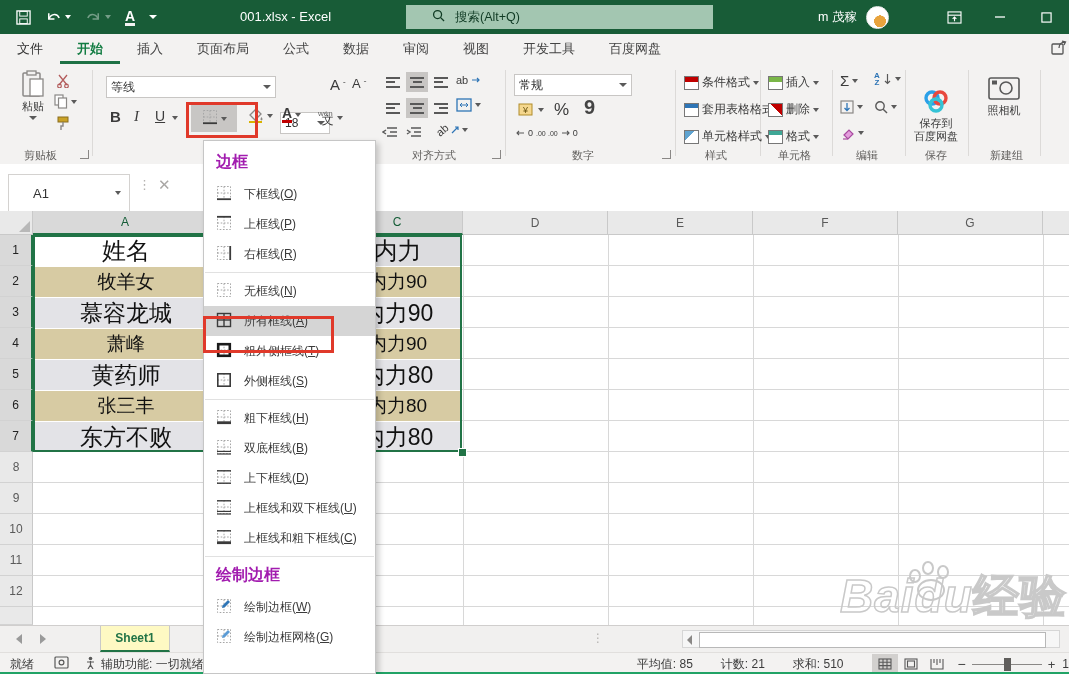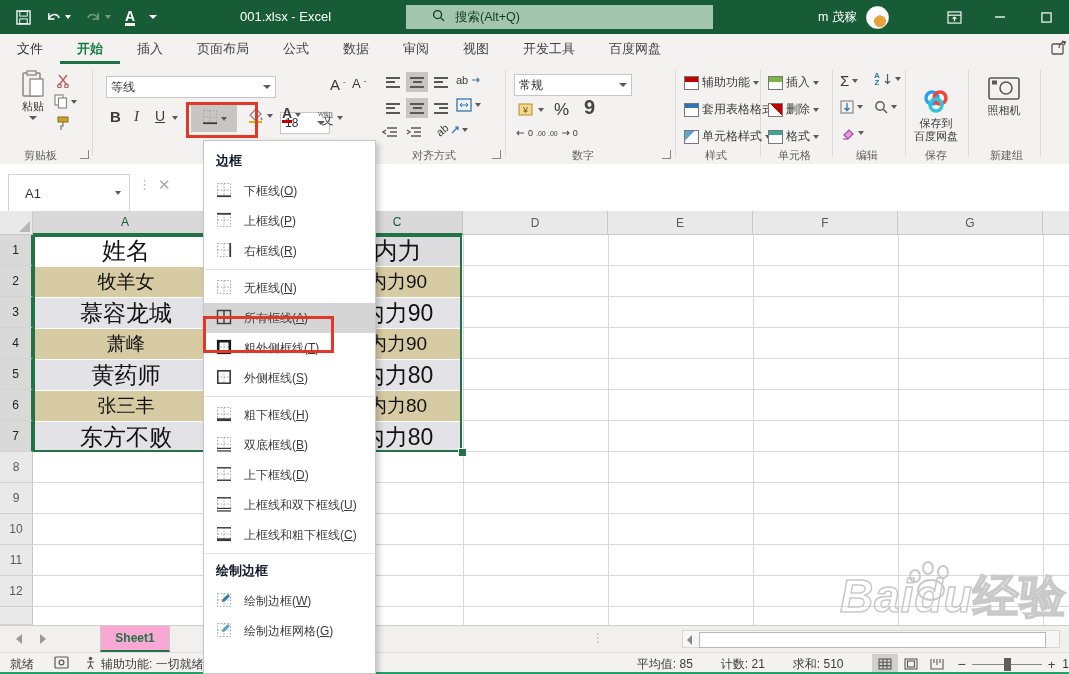--- a/index.html
+++ b/index.html
@@ -46,21 +46,21 @@
   .al.r{background:
       linear-gradient(#595959,#595959) 0 0/14px 2px no-repeat,
       linear-gradient(#595959,#595959) 5px 4.5px/9px 2px no-repeat,
       linear-gradient(#595959,#595959) 0 9px/14px 2px no-repeat;}
   .albox{width:22px;height:20px;display:flex;align-items:center;justify-content:center;}
   .mini-grid{width:15px;height:14px;border:1px solid #777;display:inline-block;box-sizing:border-box;}
   .big-btn{position:absolute;display:flex;flex-direction:column;align-items:center;color:#3b3b3b;font-size:11px;line-height:13px;text-align:center;}
   
   .fbar{left:0;top:164px;width:1069px;height:47px;background:#fff;border-bottom:1px solid #d0cecd;}
   .namebox{position:absolute;left:8px;top:10px;width:122px;height:38px;border:1px solid #d4d2d0;background:#fff;
-           display:flex;align-items:center;padding-left:16px;box-sizing:border-box;font-size:13px;color:#333;}
+           display:flex;align-items:center;padding-left:24px;box-sizing:border-box;font-size:13px;color:#333;}
   
   .sheet{left:0;top:211px;width:1069px;height:414px;background:#fff;}
   .colhead{position:absolute;top:0;height:24px;background:#e9e9e9;border-right:1px solid #c9c9c9;border-bottom:1px solid #c9c9c9;
            display:flex;align-items:center;justify-content:center;font-size:12px;color:#5a5a5a;box-sizing:border-box;}
   .colhead.sel{background:#d9d9d9;border-bottom:2px solid #217346;color:#135c36;}
   .corner{position:absolute;left:0;top:0;width:33px;height:24px;background:#e9e9e9;border-right:1px solid #c9c9c9;border-bottom:1px solid #c9c9c9;box-sizing:border-box;}
   .corner:after{content:"";position:absolute;right:2px;bottom:2px;border-left:11px solid transparent;border-bottom:11px solid #b8b8b8;}
   .rowhead{position:absolute;left:0;width:33px;background:#e9e9e9;border-right:1px solid #c9c9c9;border-bottom:1px solid #d2d2d2;
            display:flex;align-items:center;justify-content:center;font-size:12px;color:#5a5a5a;box-sizing:border-box;}
   .rowhead.sel{background:#d9d9d9;border-right:2px solid #217346;color:#222;}
@@ -72,39 +72,39 @@
   .fillhandle{position:absolute;left:458px;top:237px;width:7px;height:7px;background:#217346;border:1px solid #fff;}
   
   .wm1{position:absolute;left:840px;top:566px;font-size:46px;font-weight:bold;font-style:italic;
        color:transparent;-webkit-text-stroke:1.5px #c9c9c9;letter-spacing:1px;pointer-events:none;}
   .wm2{position:absolute;left:905px;top:627px;font-size:20px;font-weight:bold;
        color:rgba(255,255,255,.75);-webkit-text-stroke:1.2px #bdbdbd;pointer-events:none;}
   .paw{position:absolute;left:905px;top:560px;pointer-events:none;}
   
   .tabbar{left:0;top:625px;width:1069px;height:27px;background:#f1f0ef;border-top:1px solid #d0cecd;}
   .navarr{position:absolute;top:8px;width:0;height:0;border-top:5px solid transparent;border-bottom:5px solid transparent;}
-  .sheettab{position:absolute;left:100px;top:0;width:70px;height:26px;background:#f9a8d4;border:1px solid #c9c9c9;border-top:none;
+  .sheettab{position:absolute;left:100px;top:0;width:70px;height:26px;background:#fef9c3;border:1px solid #c9c9c9;border-top:none;
             border-bottom:2px solid #217346;display:flex;align-items:center;justify-content:center;
             color:#217346;font-weight:bold;font-size:12px;box-sizing:border-box;}
   .hscroll{position:absolute;left:682px;top:4px;width:378px;height:18px;background:#f6f6f6;border:1px solid #d6d6d6;box-sizing:border-box;}
   .hthumb{position:absolute;left:16px;top:1px;width:345px;height:14px;background:#fff;border:1px solid #b8b8b8;}
   
   .statusbar{left:0;top:652px;width:1069px;height:22px;background:#f3f2f1;border-top:1px solid #e1dfdd;
              display:flex;align-items:center;font-size:12px;color:#3b3b3b;}
   .statusbar .grow{flex:1;}
   .sb-item{margin-right:28px;white-space:nowrap;}
   .viewbtn{width:26px;height:20px;display:flex;align-items:center;justify-content:center;}
   .viewbtn.active{background:#d2d0ce;}
   .zoomtrack{width:70px;height:1px;background:#8a8886;margin:0 6px;position:relative;}
   .zoomhandle{position:absolute;left:32px;top:-6px;width:7px;height:13px;background:#605e5c;}
   .bottomedge{position:absolute;left:0;top:672px;width:1069px;height:2px;background:#21a366;}
   
   .menu{position:absolute;left:203px;top:140px;width:173px;height:534px;background:#fff;
         border:1px solid #c6c6c6;box-shadow:3px 3px 6px rgba(0,0,0,.2);box-sizing:border-box;z-index:10;overflow:hidden;padding-top:6px;}
-  .mhead{padding:5px 12px 6px;font-weight:bold;font-size:13px;color:#0f172a;}
+  .mhead{padding:5px 12px 6px;font-weight:bold;font-size:16px;color:#a21caf;}
   .mitem{height:30px;display:flex;align-items:center;gap:12px;padding:0 12px;color:#3b3b3b;font-size:12px;white-space:nowrap;}
   .mitem.selected{background:#d5d5d5;}
   .msep{height:1px;background:#e1e1e1;margin:3px 1px;}
   .redbox{position:absolute;border:3px solid #e0392a;box-sizing:border-box;z-index:12;pointer-events:none;}
   u{text-decoration:underline;}
 </style>
 </head>
 <body>
 
 <div class="app">
@@ -334,21 +334,21 @@
           <path d="M8 4 L1 4 M3 2 L1 4 L3 6" stroke="#595959" fill="none" stroke-width="1.1"></path>
         </svg>0<span style="font-size:7px;">.00</span></span>
     <span class="rbtn" style="left:548px;top:64px;font-size:9px;"><span style="font-size:7px;">.00</span><svg width="9" height="8" viewBox="0 0 9 8">
           <path d="M1 4 L8 4 M6 2 L8 4 L6 6" stroke="#595959" fill="none" stroke-width="1.1"></path>
         </svg>0</span>
     <span class="glabel" style="left:572px;">数字</span>
     <span class="launcher" style="left:662px;top:86px;"></span>
 
     <span class="rbtn" style="left:684px;top:10px;">
         <span class="mini-grid" style="background:linear-gradient(#c00000 0 45%,#fff 45%);"></span>
-        <span>辅助功能</span>
+        <span>条件格式</span>
         <span class="chev" style="border-left-width:3px;border-right-width:3px;"></span>
       </span>
     <span class="rbtn" style="left:684px;top:37px;">
         <span class="mini-grid" style="background:linear-gradient(#2e75b6 0 35%,#fff 35%);"></span>
         <span>套用表格格式</span>
         <span class="chev" style="border-left-width:3px;border-right-width:3px;"></span>
       </span>
     <span class="rbtn" style="left:684px;top:64px;">
         <span class="mini-grid" style="background:linear-gradient(135deg,#5fa3d0 0 40%,#fff 40%);"></span>
         <span>单元格样式</span>

